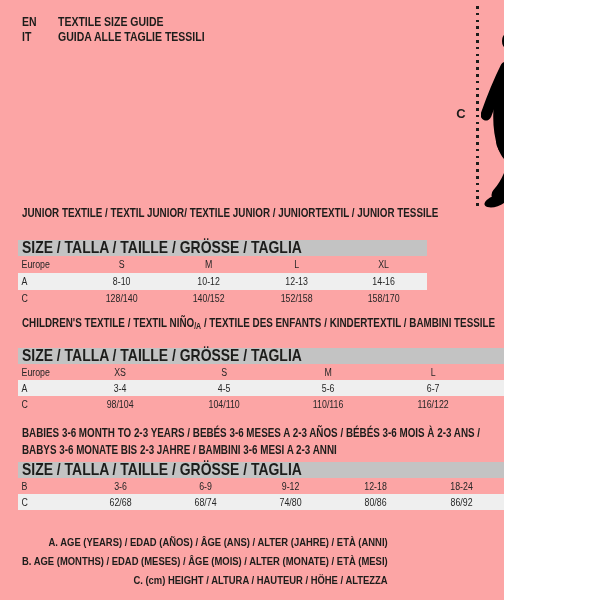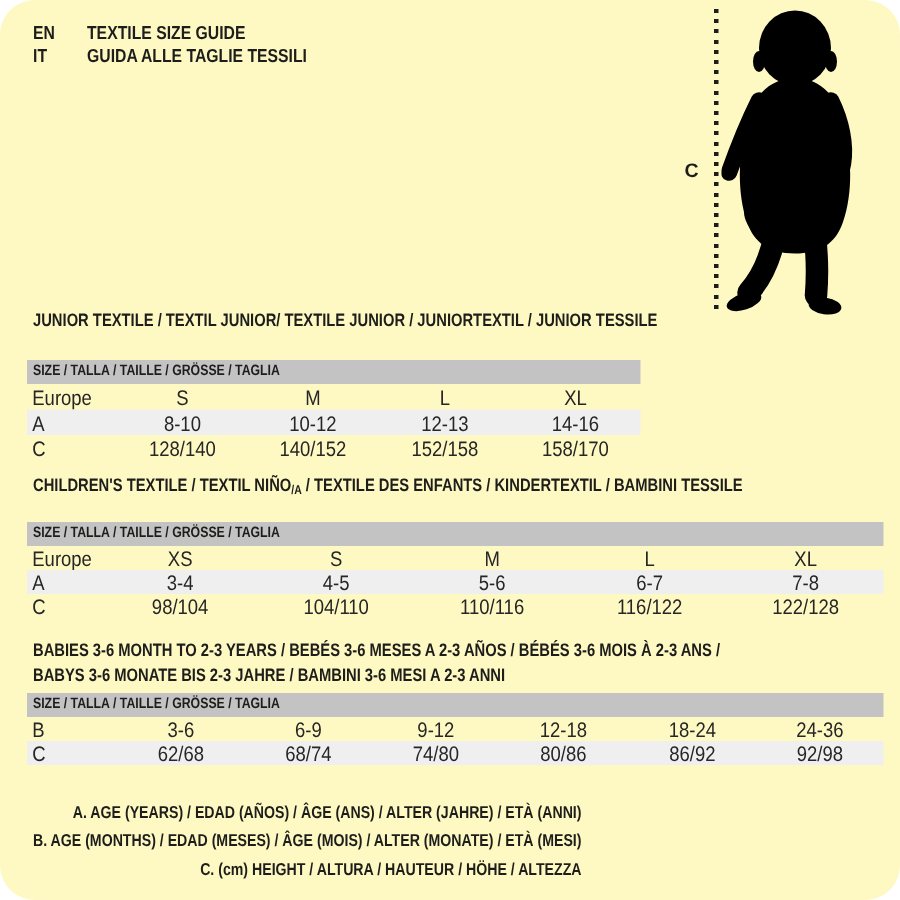--- a/index.html
+++ b/index.html
@@ -1,18 +1,18 @@
 <!DOCTYPE html>
 <html><head>
 <meta charset="utf-8">
 <style>
   html,body{margin:0;padding:0;background:#fff;}
   .page{
-    position:relative;width:600px;height:600px;background:#fef9c3;overflow:hidden;
-    font-family:"Liberation Sans",sans-serif;color:#1d1d1b;border-radius:23px;
+    position:relative;width:504px;height:600px;background:#fca5a5;overflow:hidden;
+    font-family:"Liberation Sans",sans-serif;color:#1d1d1b;
   }
   
   .langs{position:absolute;left:22px;top:15px;font-weight:700;font-size:12.5px;line-height:15.4px;}
   .lang-row{display:flex;white-space:nowrap;}
   .lang-row .code{width:36px;transform:scaleX(.84);transform-origin:left;}
   .lang-row .ltitle{transform:scaleX(.84);transform-origin:left;}
   
   .measure-line{position:absolute;left:476px;top:6px;width:3px;height:201px;
     background:repeating-linear-gradient(to bottom,#1d1d1b 0 2.6px,transparent 2.6px 6.8px);}
   .measure-label{position:absolute;left:452px;top:106px;width:18px;text-align:center;
@@ -24,24 +24,24 @@
   .t-junior{top:207px;}
   .t-children{top:317px;}
   .t-babies{top:425px;line-height:16.5px;}
   .t-babies .scale{display:block;}
   .sub{font-size:8.5px;vertical-align:-2px;}
   
   .table{position:absolute;left:18px;}
   .junior{top:240px;width:409px;}
   .children{top:348px;width:571px;}
   .babies{top:462px;width:571px;}
-  .band{height:16px;background:#c3c3c3;font-weight:700;font-size:10px;line-height:16px;
+  .band{height:16px;background:#c3c3c3;font-weight:700;font-size:17px;line-height:16px;
     padding-left:4px;white-space:nowrap;}
   .band .scale{display:inline-block;transform:scaleX(.82);transform-origin:left;}
-  .row{display:grid;align-items:center;font-size:14px;font-weight:400;color:#262626;}
+  .row{display:grid;align-items:center;font-size:10px;font-weight:400;color:#262626;}
   .junior .row{grid-template-columns:60px repeat(4,1fr);height:17px;}
   .children .row{grid-template-columns:50px repeat(5,1fr);height:16px;}
   .babies .row{grid-template-columns:60px repeat(6,1fr);height:16px;}
   .row .lbl{padding-left:4px;transform:scaleX(.88);transform-origin:left;white-space:nowrap;}
   .row .val{text-align:center;transform:scaleX(.88);transform-origin:center;white-space:nowrap;}
   .alt{background:#efefef;}
   
   .footnotes{position:absolute;left:22px;top:533px;font-weight:700;font-size:11.5px;line-height:19.2px;text-align:right;}
   .fn-line{transform:scaleX(.82);transform-origin:left;white-space:nowrap;}
 </style>

